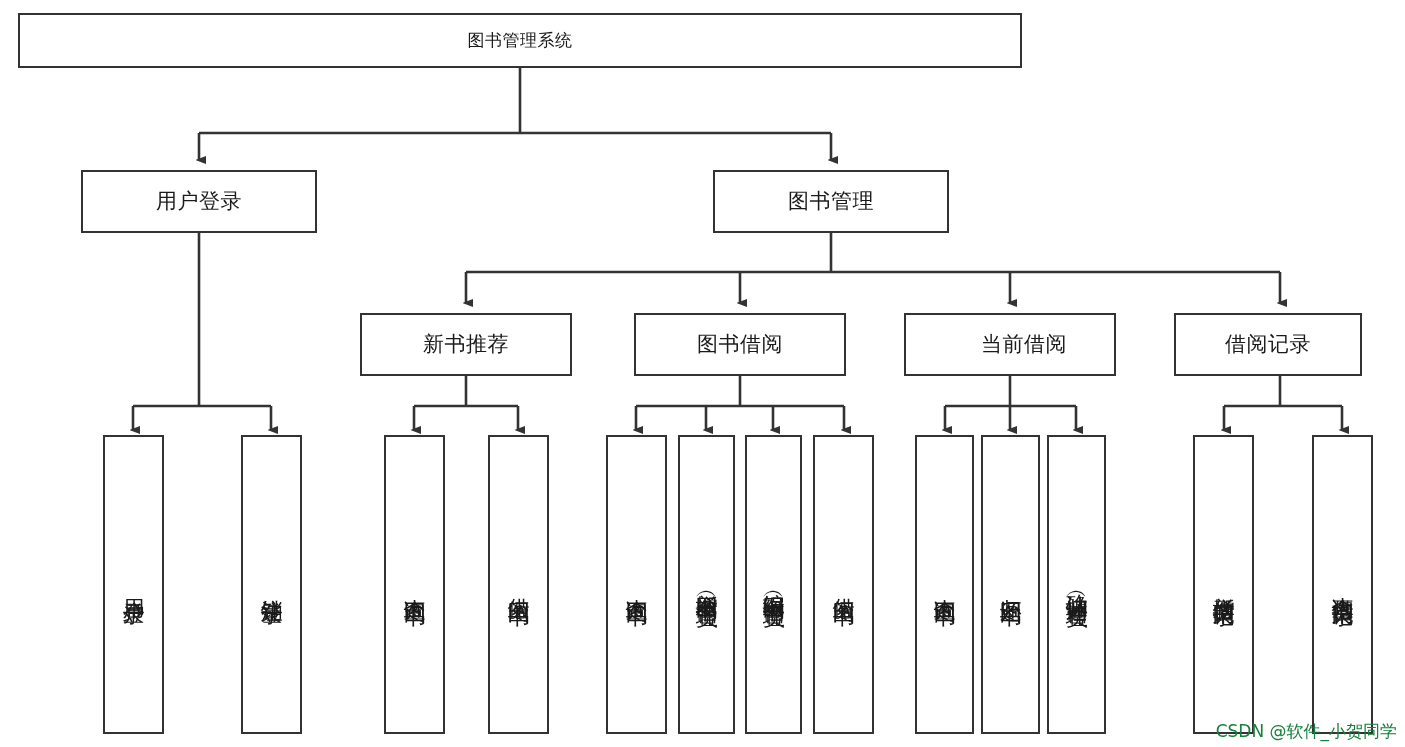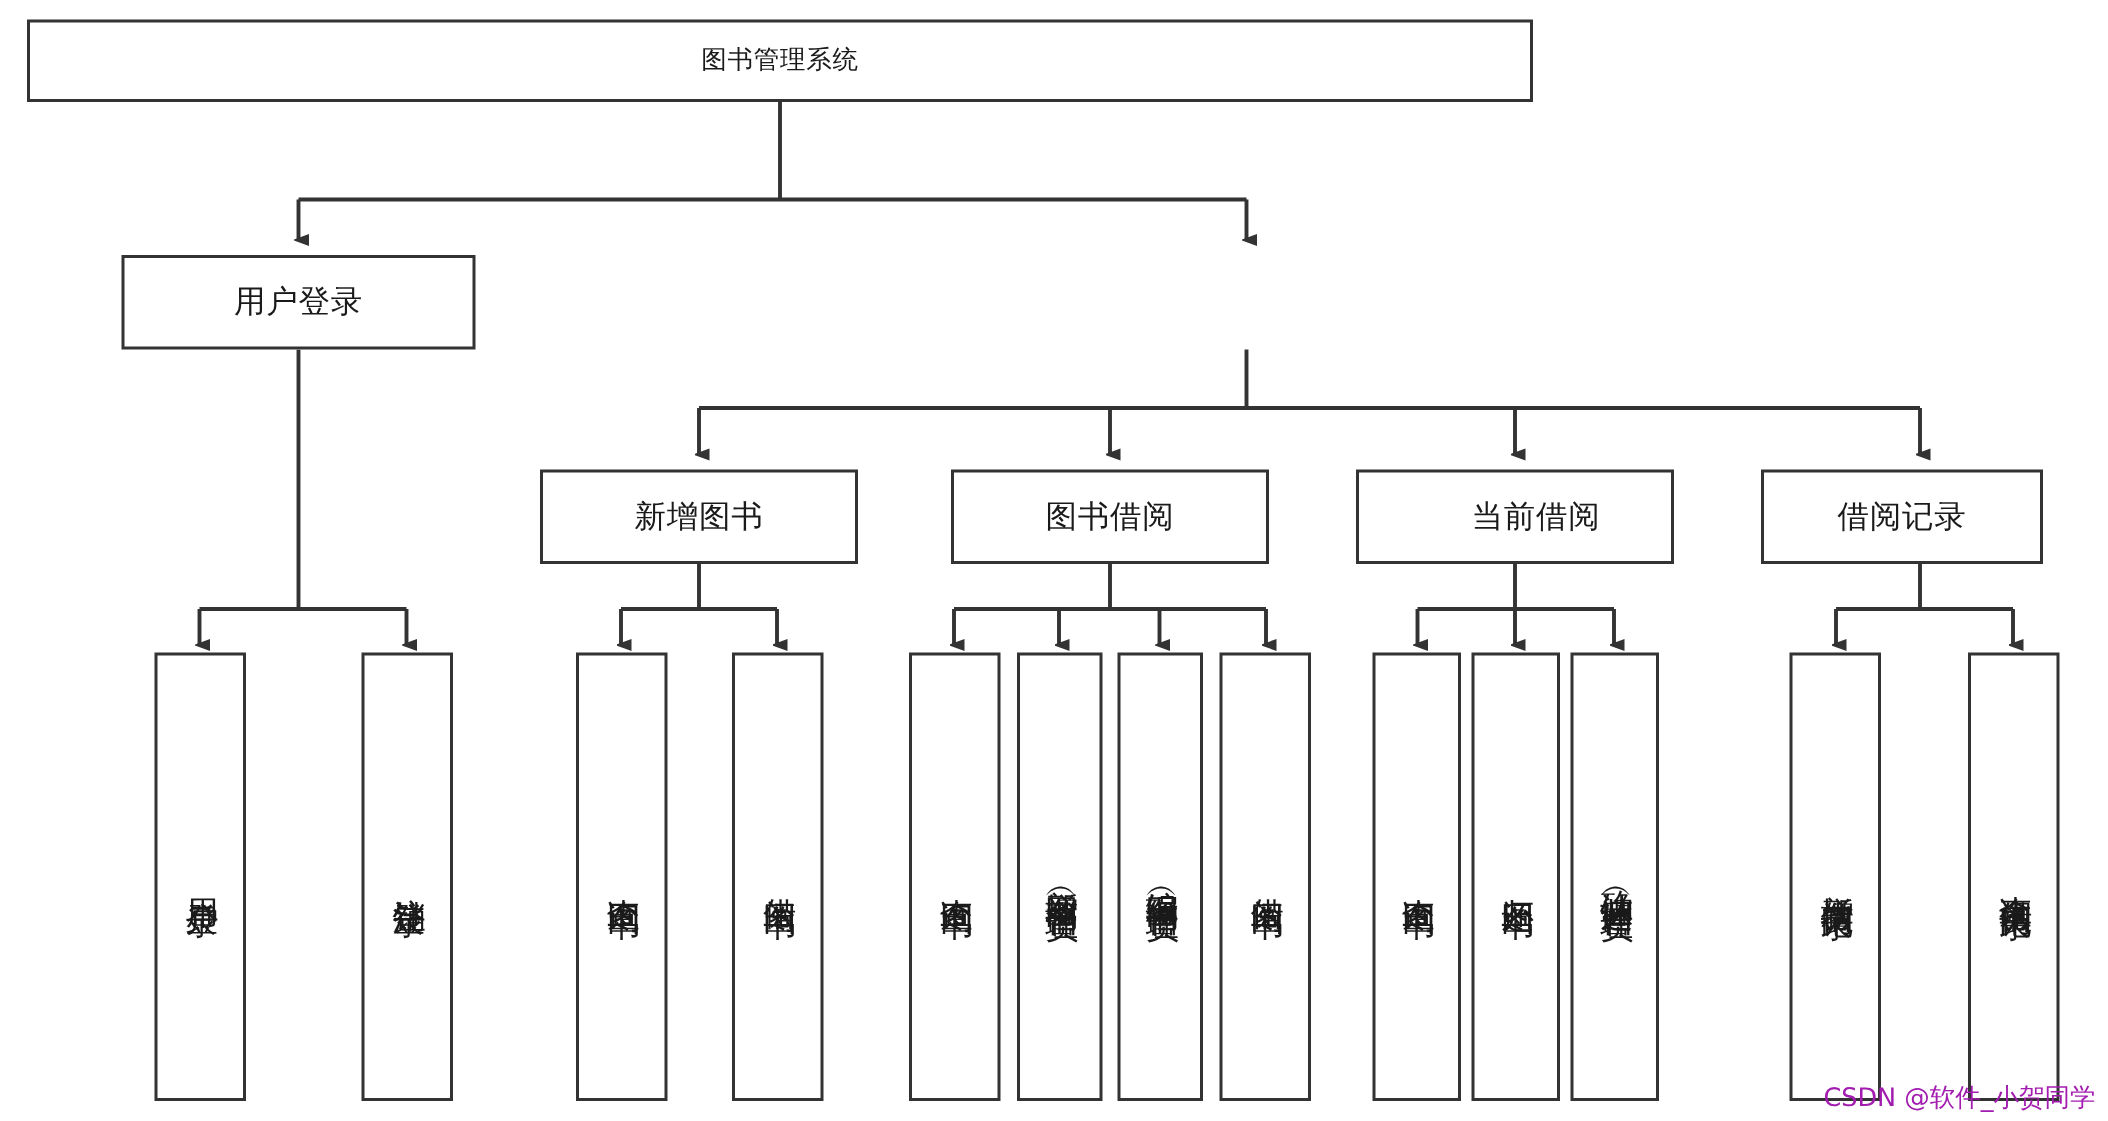--- a/index.html
+++ b/index.html
@@ -61,21 +61,21 @@
     font-size: 22px;
     line-height: 1.12;
     letter-spacing: 2px;
     max-height: 100%;
   }
   #watermark {
     position: absolute;
     right: 8px;
     bottom: 4px;
     font-size: 17px;
-    color: #a21caf;
+    color: #15803d;
     white-space: nowrap;
     user-select: none;
   }
 </style>
 </head>
 <body>
 
 <div id="diagram-root">
 
   <svg id="connector-layer" viewBox="0 0 1405 747" xmlns="http://www.w3.org/2000/svg">
@@ -147,23 +147,26 @@
     </g>
   </svg>
 
   <div class="node horizontal root" style="left:18px; top:13px; width:1004px; height:55px;">
     <span class="node-label">图书管理系统</span>
   </div>
 
   <div class="node horizontal" style="left:81px; top:170px; width:236px; height:63px;">
     <span class="node-label">用户登录</span>
   </div>
+  <div class="node horizontal" style="left:713px; top:170px; width:236px; height:63px;">
+    <span class="node-label">图书管理</span>
+  </div>
 
   <div class="node horizontal" style="left:360px; top:313px; width:212px; height:63px;">
-    <span class="node-label">新增图书</span>
+    <span class="node-label">新书推荐</span>
   </div>
   <div class="node horizontal" style="left:634px; top:313px; width:212px; height:63px;">
     <span class="node-label">图书借阅</span>
   </div>
   <div class="node horizontal" style="left:904px; top:313px; width:212px; height:63px;padding-left:28px;">
     <span class="node-label">当前借阅</span>
   </div>
   <div class="node horizontal" style="left:1174px; top:313px; width:188px; height:63px;">
     <span class="node-label">借阅记录</span>
   </div>

